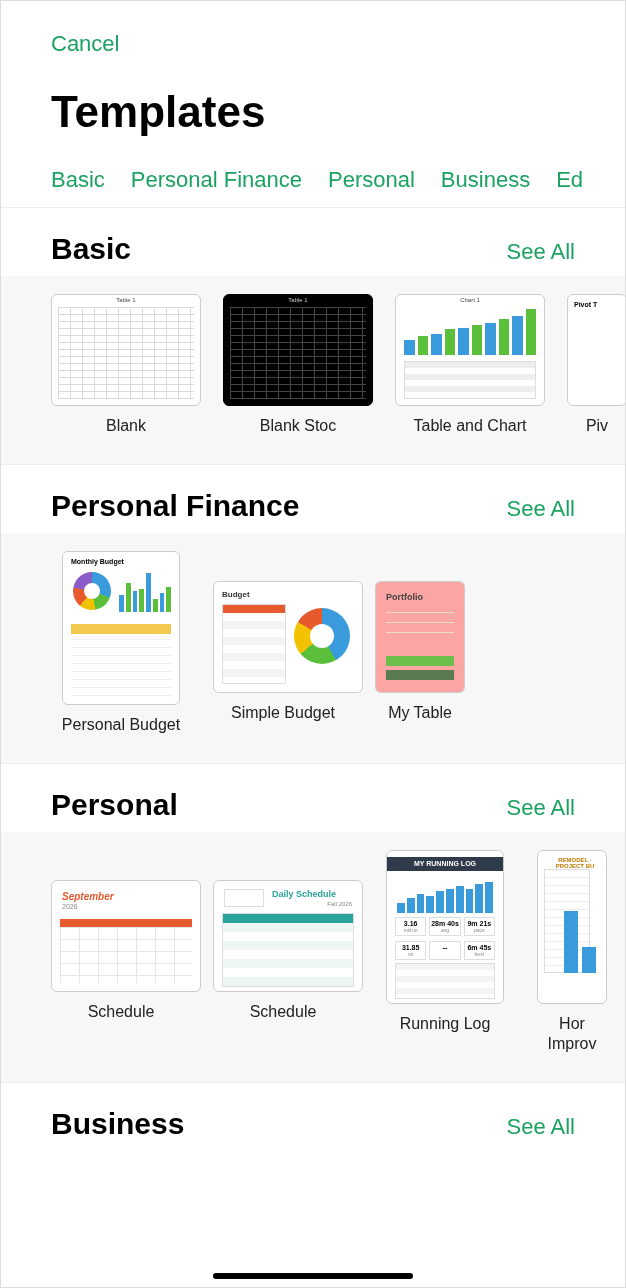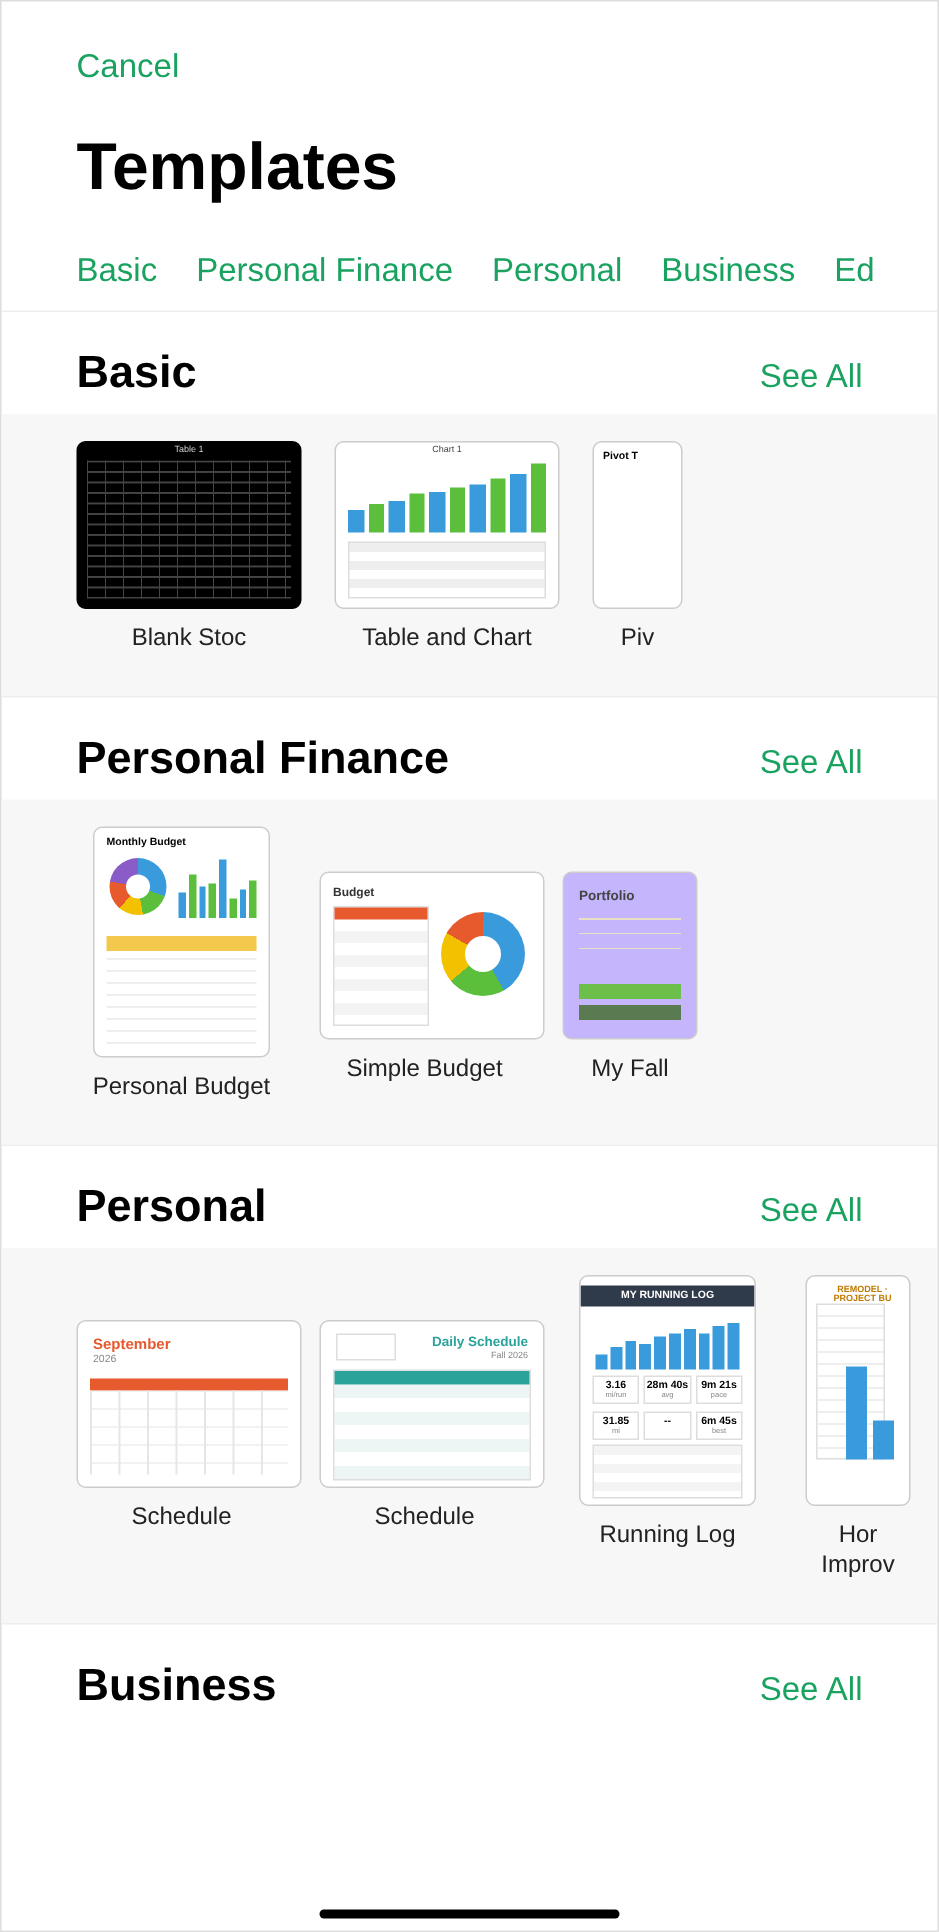--- a/index.html
+++ b/index.html
@@ -160,37 +160,37 @@
   .ps-bars{position:absolute;top:24px;left:10px;width:50px;height:44px;display:flex;align-items:flex-end;gap:4px;}
   .ps-bars span{flex:1;}
   .ps-neg{position:absolute;top:50px;left:66px;width:38px;height:14px;display:flex;gap:3px;align-items:flex-start;}
   .ps-neg span{flex:1;background:#e65a2e;}
   .ps-neg span:first-child{background:#5bbf3c;height:10px;align-self:flex-end;}
   .ps-table{position:absolute; left:8px; right:8px; bottom:6px; height:62px;
     background:repeating-linear-gradient(#fff,#fff 7px,#eee 7px,#eee 8px);}
   .ps-table::before{content:"";position:absolute;top:0;left:0;right:0;height:10px;background:#3a9bdc;}
 
   
-  .pf{background:#c4b5fd;}
+  .pf{background:#fca5a5;}
   .pf-title{position:absolute;top:10px;left:10px;font-size:9px;font-weight:600;color:#444;}
   .pf-lines{position:absolute;top:30px;left:10px;right:10px;height:30px;
     background:repeating-linear-gradient(#e8dfc5,#e8dfc5 1px,transparent 1px,transparent 10px);}
   .pf-greenrow{position:absolute;bottom:26px;left:10px;right:10px;height:10px;background:#6bbf4a;}
   .pf-darkrow{position:absolute;bottom:12px;left:10px;right:10px;height:10px;background:#5a7a52;}
 
   
-  .cal-title{position:absolute;top:10px;left:10px;font-size:10px;font-weight:700;color:#e65a2e;}
+  .cal-title{position:absolute;top:10px;left:10px;font-size:10px;font-weight:700;color:#e65a2e;font-style:italic;}
   .cal-year{position:absolute;top:22px;left:10px;font-size:7px;color:#888;}
   .cal-band{position:absolute;top:38px;left:8px;right:8px;height:8px;background:#e65a2e;}
   .cal-grid{position:absolute;top:46px;left:8px;right:8px;bottom:8px;
     background-image:linear-gradient(#e5e5e5 1px,transparent 1px),linear-gradient(90deg,#e5e5e5 1px,transparent 1px);
     background-size:19px 12px;}
 
   
-  .sch-title{position:absolute;top:8px;right:10px;font-size:9px;font-weight:600;color:#2aa39a;}
+  .sch-title{position:absolute;top:8px;right:26px;font-size:9px;font-weight:600;color:#2aa39a;}
   .sch-sub{position:absolute;top:20px;right:10px;font-size:6px;color:#888;}
   .sch-box{position:absolute;top:8px;left:10px;width:40px;height:18px;border:1px solid #ddd;}
   .sch-table{position:absolute;top:32px;left:8px;right:8px;bottom:4px;
     background:repeating-linear-gradient(#fff,#fff 9px,#eef6f5 9px,#eef6f5 18px);
     border:1px solid #ddd;}
   .sch-table::before{content:"";position:absolute;top:0;left:0;right:0;height:9px;background:#2aa39a;}
 
   
   .rl-title{position:absolute;top:6px;left:0;right:0;height:14px;background:#2f3b4a;color:#fff;font-size:7px;text-align:center;line-height:14px;font-weight:700;}
   .rl-bars{position:absolute;top:28px;left:10px;right:10px;height:34px;display:flex;align-items:flex-end;gap:2px;}
@@ -232,20 +232,27 @@
   <span class="tab">Business</span>
   <span class="tab">Ed</span>
 </div>
 
 <div class="section">
   <div class="section-header">
     <div class="section-title">Basic</div>
     <div class="see-all">See All</div>
   </div>
   <div class="row">
+    <div class="card">
+      <div class="thumb">
+        <div class="grid-title">Table 1</div>
+        <div class="grid"></div>
+      </div>
+      <div class="card-label">Blank</div>
+    </div>
     <div class="card">
       <div class="thumb black">
         <div class="grid-title">Table 1</div>
         <div class="grid"></div>
       </div>
       <div class="card-label">Blank Stoc</div>
     </div>
     <div class="card">
       <div class="thumb">
         <div class="grid-title">Chart 1</div>
@@ -306,21 +313,21 @@
       </div>
       <div class="card-label">Simple Budget</div>
     </div>
     <div class="card" style="width:90px">
       <div class="thumb pf" style="width:90px;height:112px;margin-top:30px">
         <div class="pf-title">Portfolio</div>
         <div class="pf-lines"></div>
         <div class="pf-greenrow"></div>
         <div class="pf-darkrow"></div>
       </div>
-      <div class="card-label">My Fall</div>
+      <div class="card-label">My Table</div>
     </div>
   </div>
 </div>
 
 <div class="section">
   <div class="section-header">
     <div class="section-title">Personal</div>
     <div class="see-all">See All</div>
   </div>
   <div class="row tall-row">

